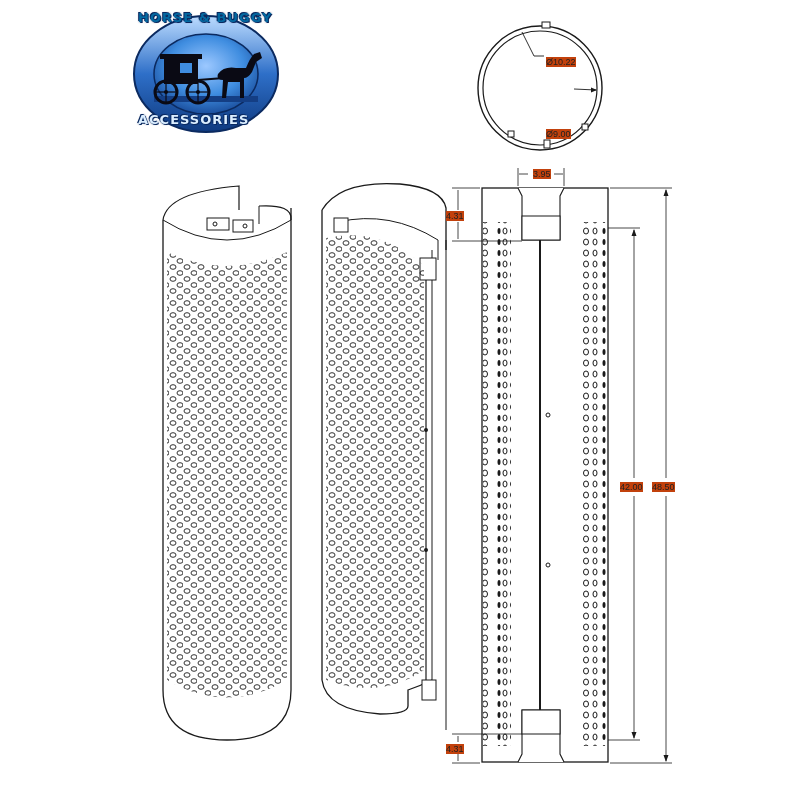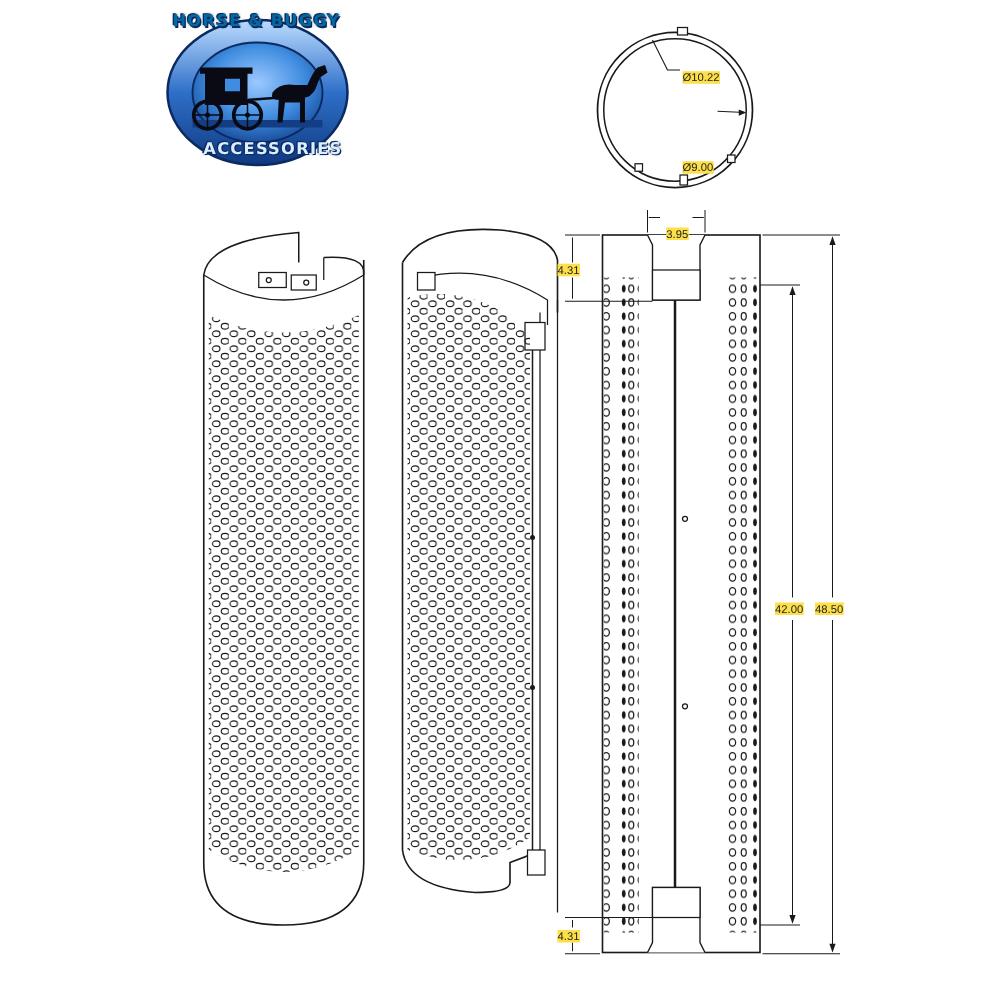--- a/index.html
+++ b/index.html
@@ -1,20 +1,20 @@
 <!DOCTYPE html>
 <html><head>
 <meta charset="utf-8">
 <style>
   html, body { margin: 0; padding: 0; background: #ffffff; }
   body { width: 800px; height: 800px; position: relative; overflow: hidden;
          font-family: "Liberation Sans", sans-serif; }
   .abs { position: absolute; }
   svg { position: absolute; left: 0; top: 0; }
-  .dim-label { position: absolute; font-size: 9px; color: #222; background: #fde047;
+  .dim-label { position: absolute; font-size: 9px; color: #222; background: #c2410c;
                font-family: "Liberation Sans", sans-serif; line-height: 10px; white-space: nowrap; }
   .logo-text { font-family: "DejaVu Sans", sans-serif; font-weight: bold; }
 </style>
 </head>
 <body>
 
 <div class="abs" style="left:128px;top:8px;width:156px;height:128px;">
   <svg width="156" height="128" viewBox="0 0 156 128">
     <defs>
       <radialGradient id="discg" cx="50%" cy="40%" r="60%">
@@ -45,21 +45,21 @@
     <circle cx="70" cy="84" r="11" fill="none" stroke="#0a0a14" stroke-width="3"></circle>
     <circle cx="70" cy="84" r="2" fill="#0a0a14"></circle>
     <line x1="59" y1="84" x2="81" y2="84" stroke="#0a0a14" stroke-width="1.2"></line>
     <line x1="70" y1="73" x2="70" y2="95" stroke="#0a0a14" stroke-width="1.2"></line>
 
     <line x1="70" y1="72" x2="96" y2="70" stroke="#0a0a14" stroke-width="2"></line>
 
     <path d="M90 66 Q96 58 108 60 L118 60 Q122 50 126 46 L132 44 L134 50 L128 54 L124 64 Q120 70 116 70 L116 90 L112 90 L112 74 L100 74 L98 90 L94 90 L95 72 Q88 72 90 66 Z" fill="#0a0a14"></path>
   </svg>
   <div class="abs logo-text" style="left:10px;top:2px;width:136px;font-size:13px;color:#0369a1;letter-spacing:1px;text-shadow:0 0 2px #0b2a60,1px 1px 0 #0b2a60,-1px -1px 0 #0b2a60;">HORSE &amp; BUGGY</div>
-  <div class="abs logo-text" style="left:10px;top:104px;width:136px;text-align:right;font-size:13px;color:#dbeeff;letter-spacing:1px;text-shadow:0 0 2px #0b2a60,1px 1px 0 #0b2a60,-1px -1px 0 #0b2a60;">ACCESSORIES</div>
+  <div class="abs logo-text" style="left:10px;top:104px;width:136px;text-align:left;font-size:13px;color:#dbeeff;letter-spacing:1px;text-shadow:0 0 2px #0b2a60,1px 1px 0 #0b2a60,-1px -1px 0 #0b2a60;">ACCESSORIES</div>
 </div>
 
 <div class="abs" style="left:470px;top:10px;width:140px;height:150px;">
   <svg width="140" height="150" viewBox="0 0 140 150">
     <circle cx="70" cy="78" r="62" fill="none" stroke="#1a1a1a" stroke-width="1.4"></circle>
     <circle cx="70" cy="78" r="57" fill="none" stroke="#1a1a1a" stroke-width="1.2"></circle>
 
     <rect x="72" y="12" width="8" height="6" fill="#fff" stroke="#1a1a1a" stroke-width="1"></rect>
     <rect x="74" y="130" width="6" height="8" fill="#fff" stroke="#1a1a1a" stroke-width="1"></rect>
     <rect x="38" y="121" width="6" height="6" fill="#fff" stroke="#1a1a1a" stroke-width="1"></rect>
@@ -178,18 +178,18 @@
     <polygon points="194,69 191.5,76 196.5,76" fill="#1a1a1a"></polygon>
     <polygon points="194,579 191.5,572 196.5,572" fill="#1a1a1a"></polygon>
 
     <line x1="170" y1="28" x2="232" y2="28" stroke="#1a1a1a" stroke-width="0.8"></line>
     <line x1="170" y1="603" x2="232" y2="603" stroke="#1a1a1a" stroke-width="0.8"></line>
     <line x1="226" y1="30" x2="226" y2="318" stroke="#1a1a1a" stroke-width="0.8"></line>
     <line x1="226" y1="336" x2="226" y2="601" stroke="#1a1a1a" stroke-width="0.8"></line>
     <polygon points="226,29 223.5,36 228.5,36" fill="#1a1a1a"></polygon>
     <polygon points="226,602 223.5,595 228.5,595" fill="#1a1a1a"></polygon>
   </svg>
-  <div class="dim-label" style="left:93px;top:9px;margin-top:13px;">3.95</div>
+  <div class="dim-label" style="left:93px;top:9px;">3.95</div>
   <div class="dim-label" style="left:6px;top:51px;">4.31</div>
   <div class="dim-label" style="left:6px;top:584px;">4.31</div>
   <div class="dim-label" style="left:180px;top:322px;">42.00</div>
   <div class="dim-label" style="left:212px;top:322px;text-align:center;">48.50</div>
 </div>
 
 </body></html>

